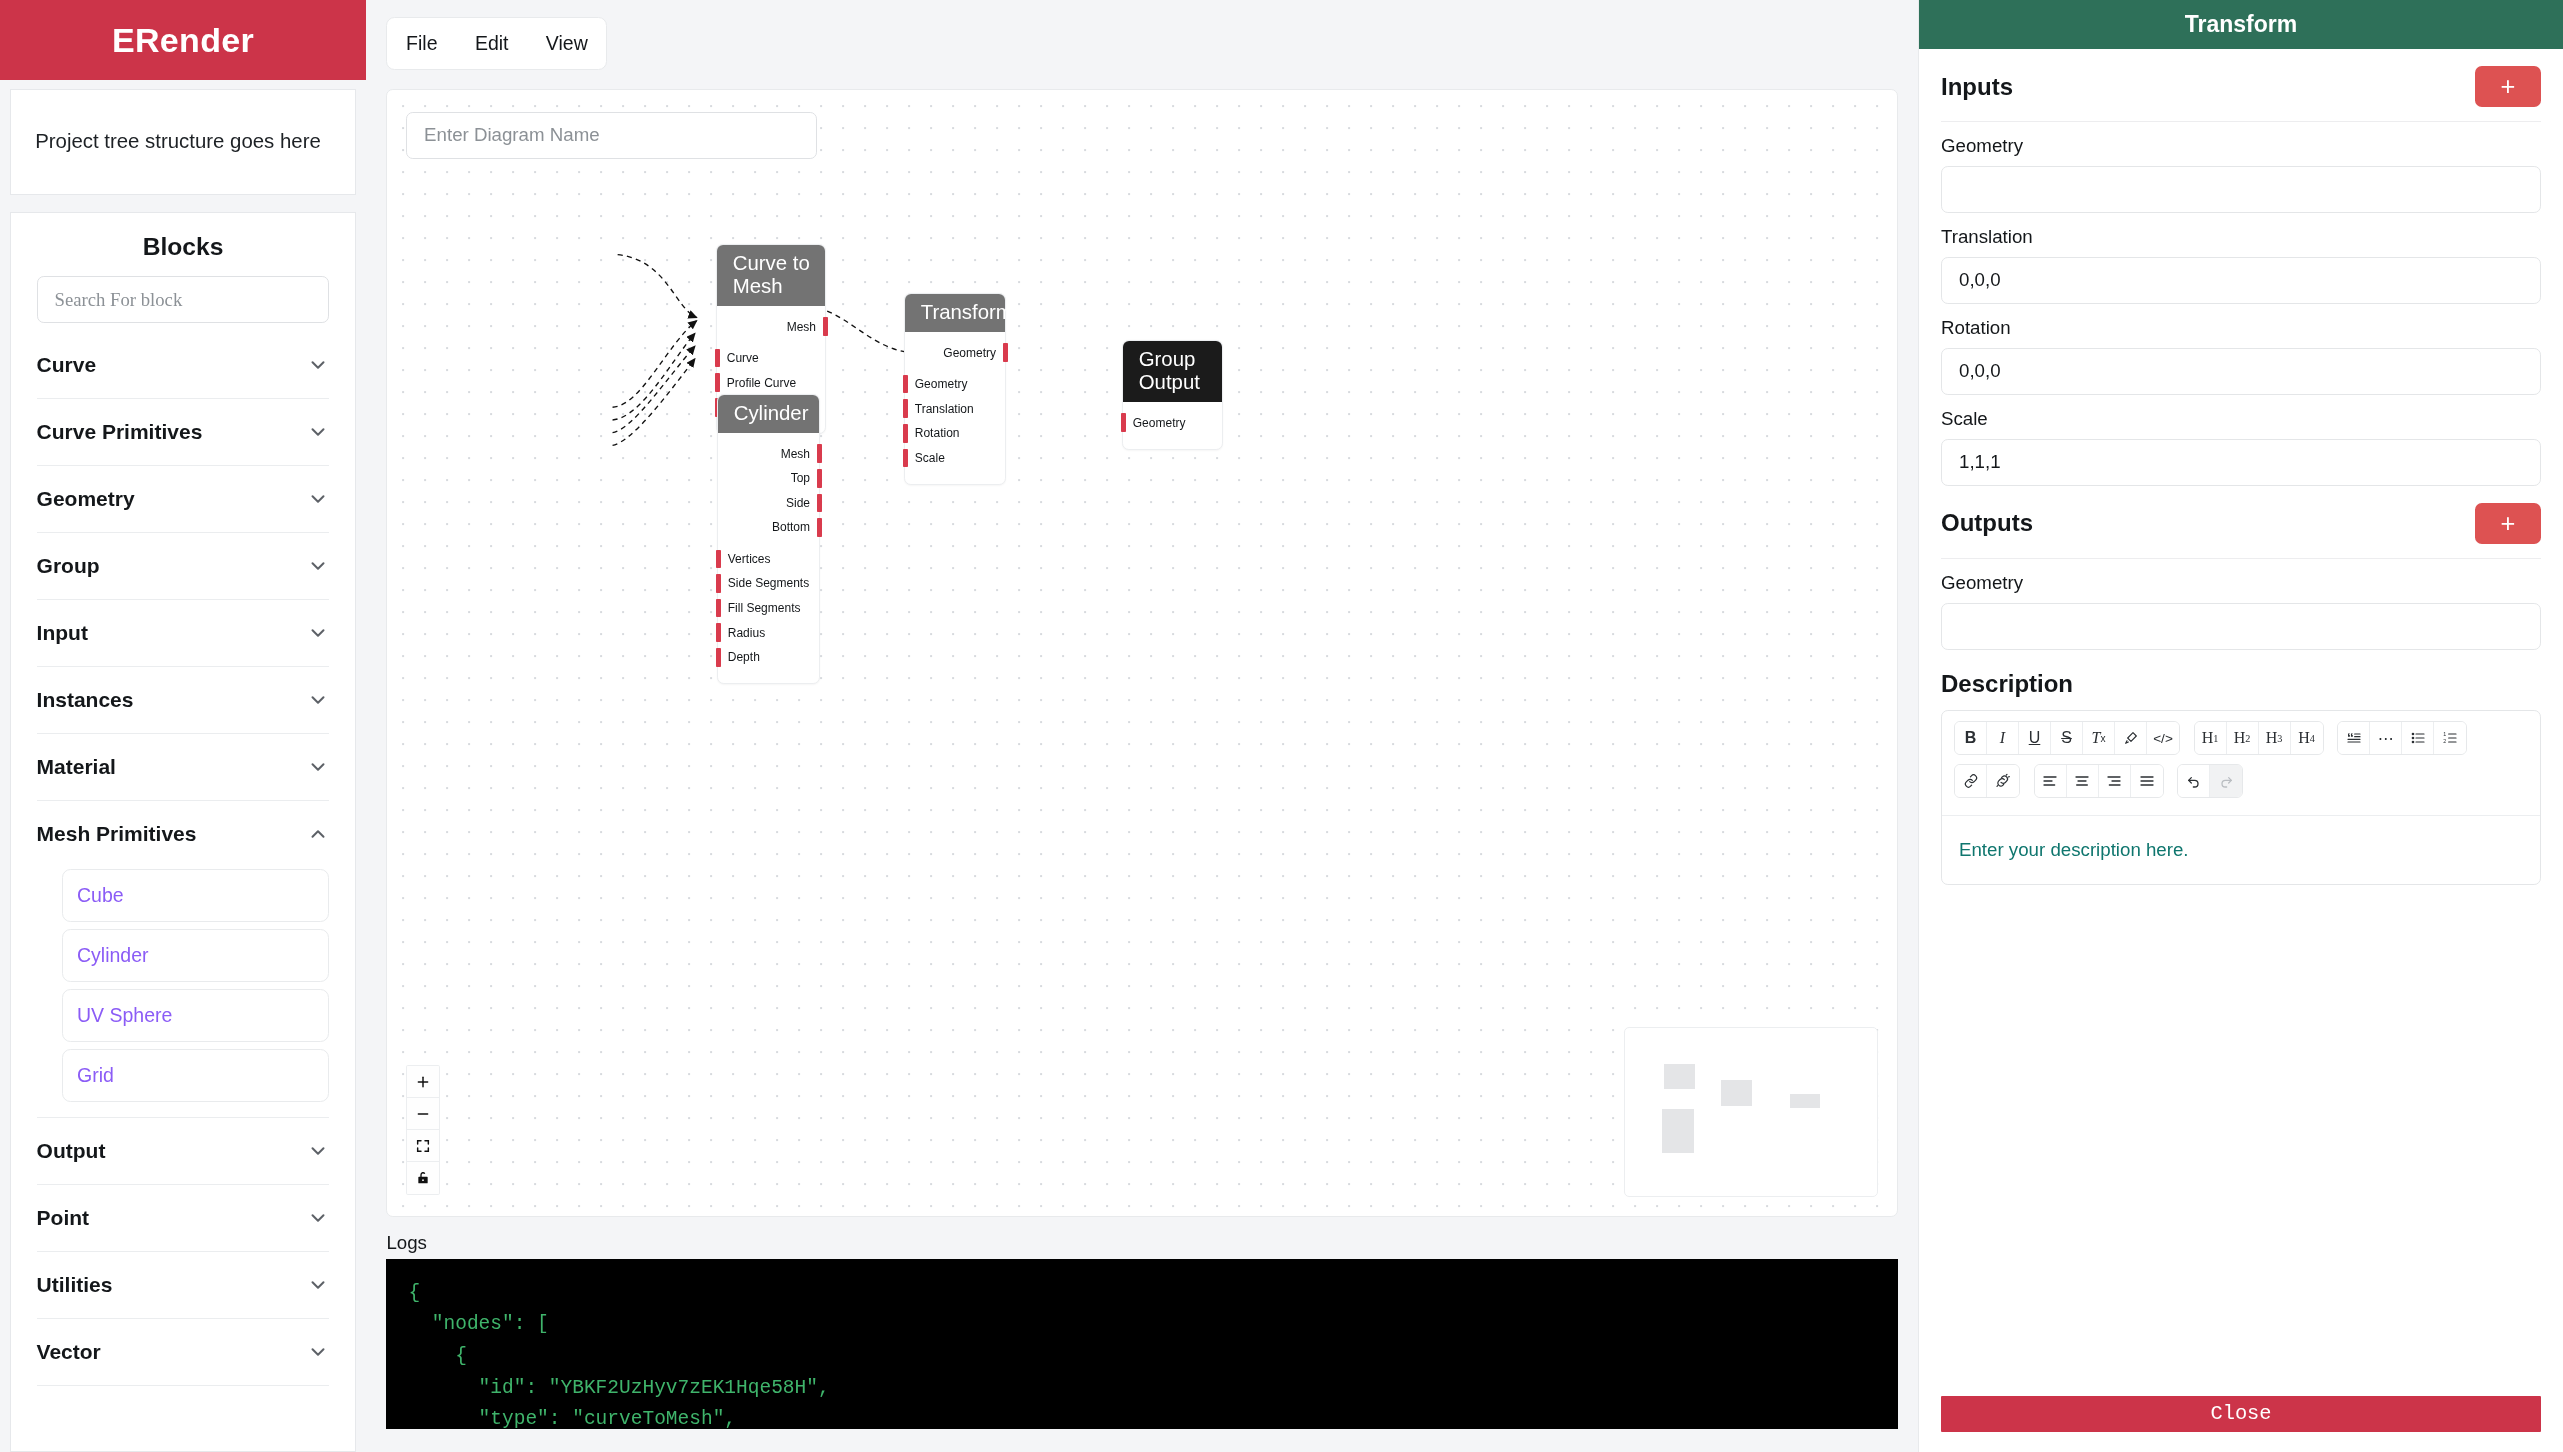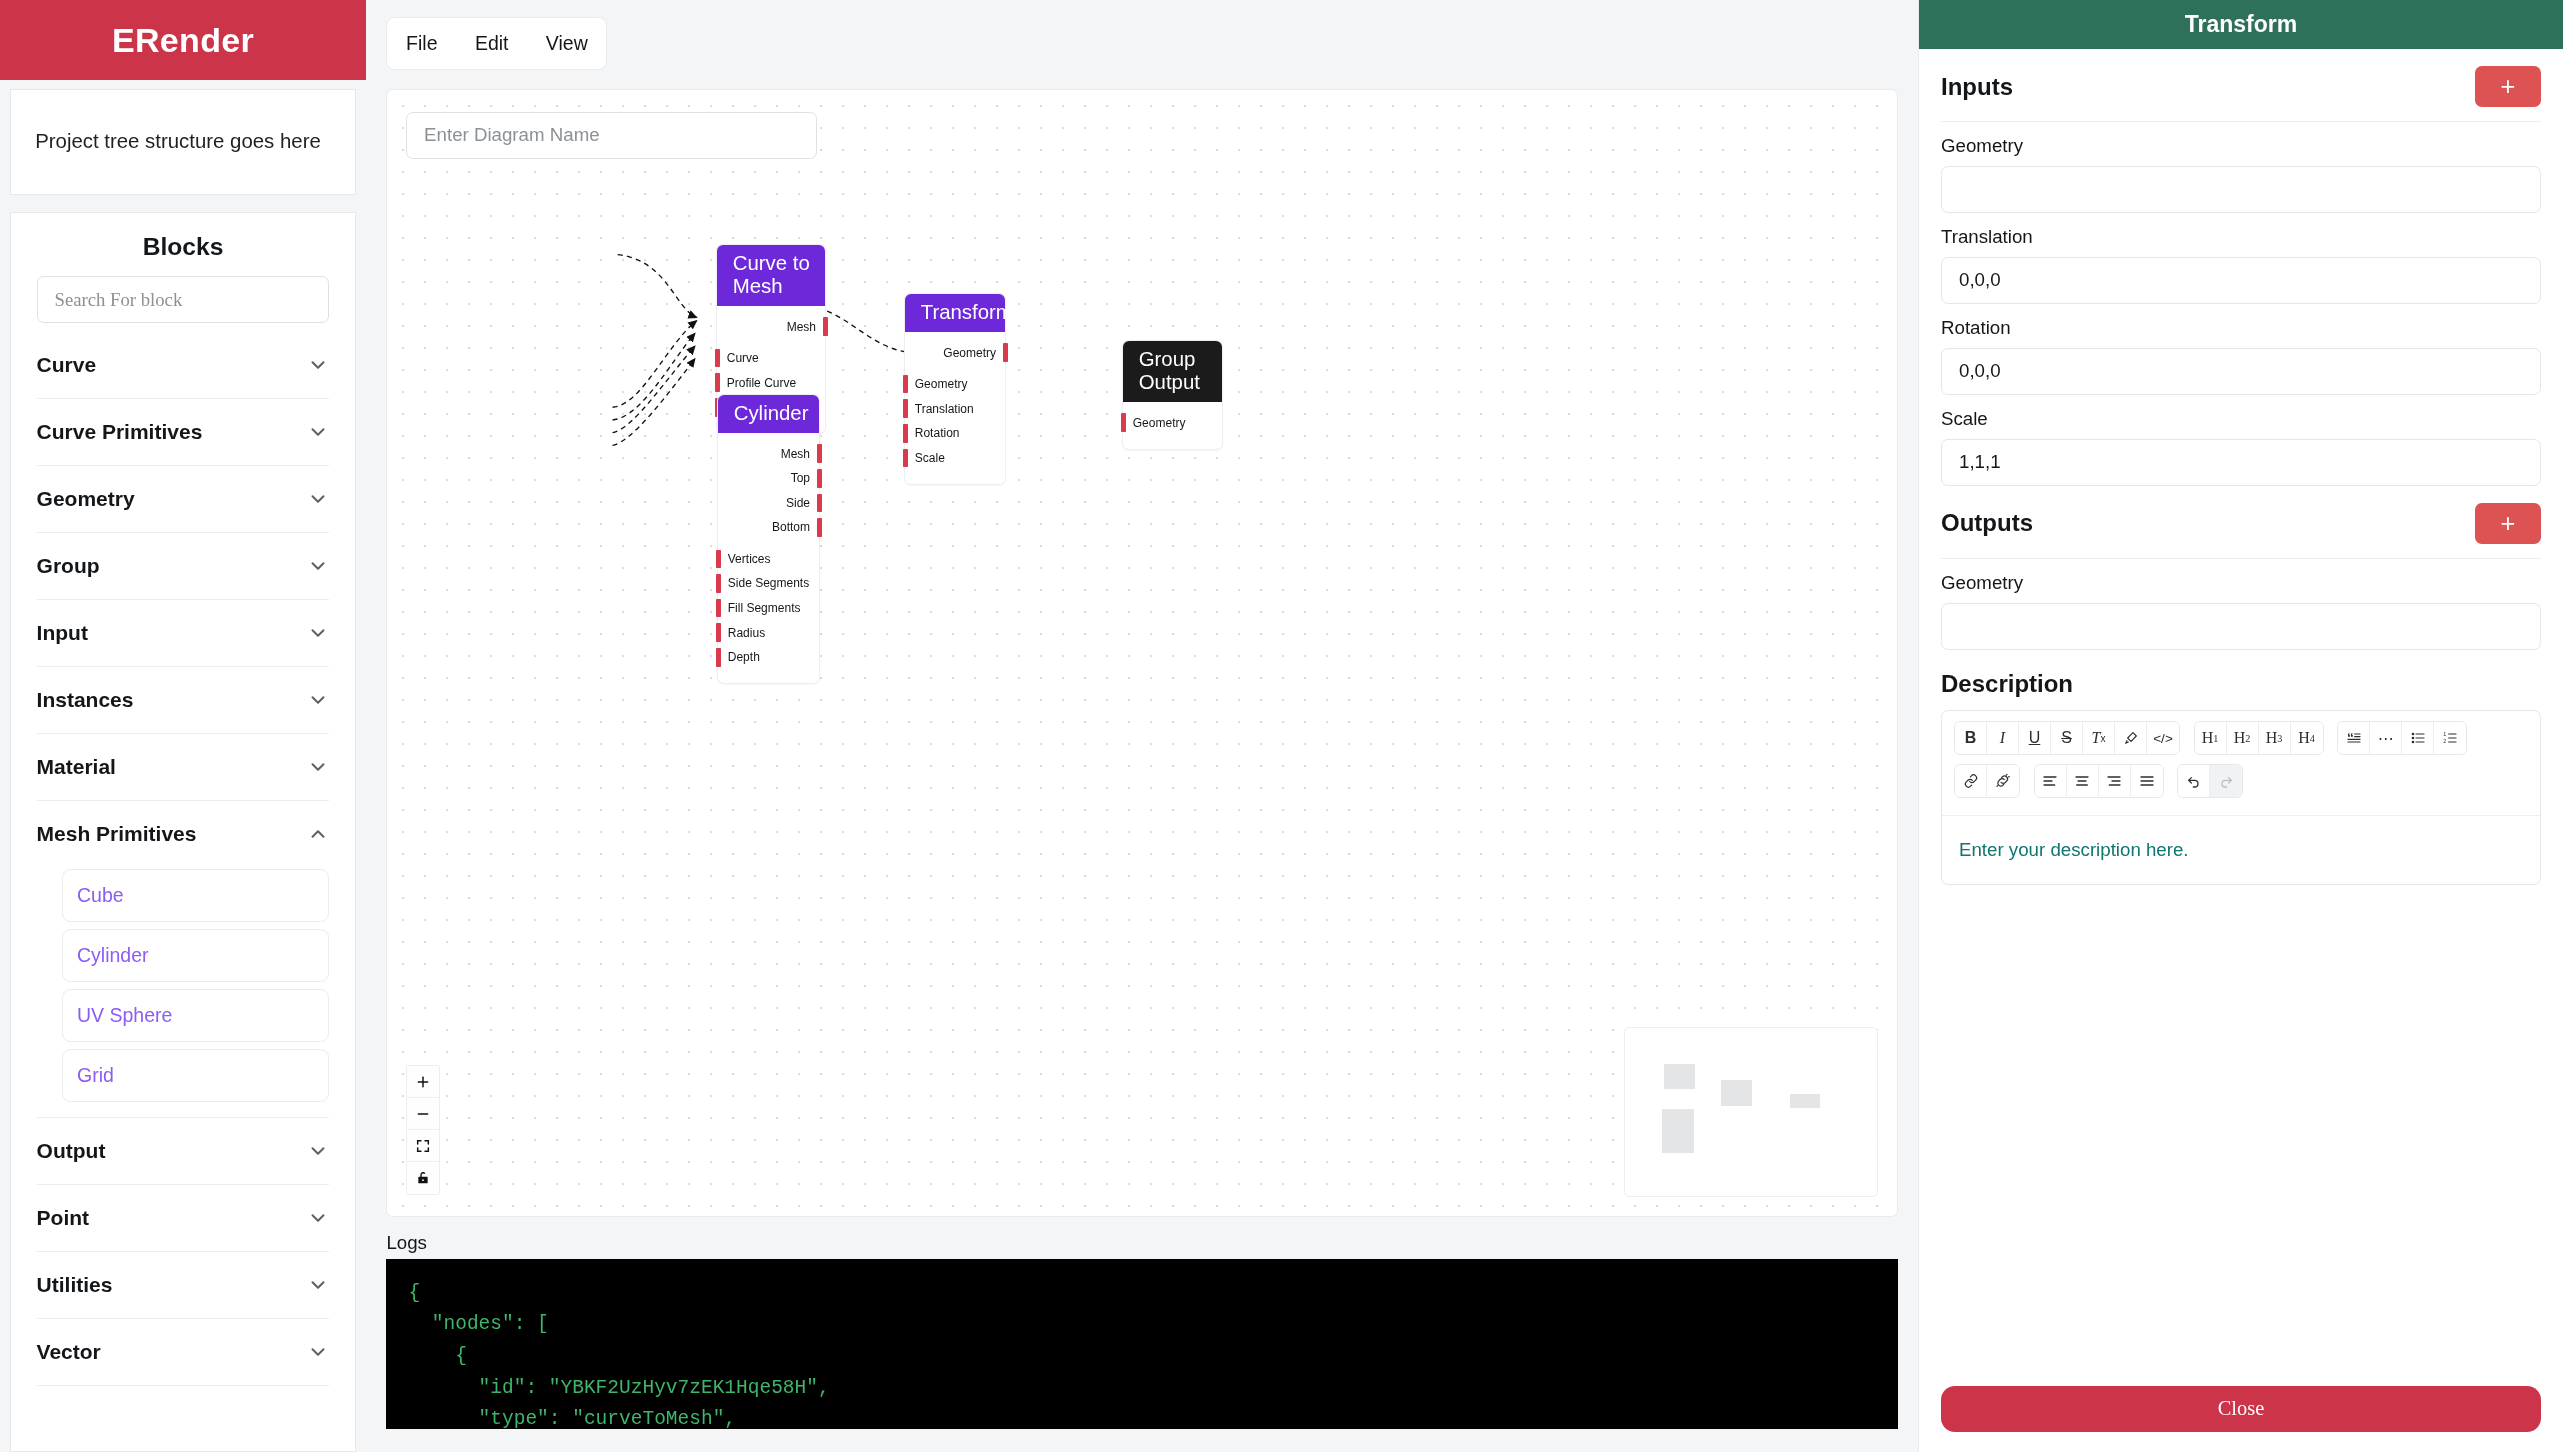--- a/index.html
+++ b/index.html
@@ -84,21 +84,21 @@
     font-family: "Liberation Sans", sans-serif;
   }
   .diagram-name::placeholder { color: #8c9196; }
 
   
   .node {
     position: absolute; background: #fff; border: 0.8px solid #eceef0;
     border-radius: 6.8px; box-shadow: 0 0.8px 1.7px rgba(0,0,0,.04);
   }
   .node-head {
-    background: #6d28d9; color: #fff; font-size: 20.4px;
+    background: #737373; color: #fff; font-size: 20.4px;
     padding: 7.6px 0 7.6px 15.3px; border-radius: 6px 6px 0 0;
   }
   .node-head.dark { background: #1b1b1b; }
   .node-body { padding: 8.5px 0 13.6px; }
   .port-row { display: flex; align-items: center; height: 24.6px; font-size: 12px; color: #14171a; }
   .port-row.out { justify-content: flex-end; padding-right: 0; }
   .port-row.in  { justify-content: flex-start; padding-left: 0; }
   .port-bar { width: 5.1px; height: 18.7px; background: #d93b4d; border-radius: 0.8px; flex: 0 0 5.1px; }
   .port-row.out .port-bar { margin-left: 6.8px; margin-right: -2.5px; }
   .port-row.in .port-bar { margin-right: 6.8px; margin-left: -2.5px; }
@@ -174,23 +174,23 @@
   }
   .tb-btn:last-child { border-right: none; }
   .tb-btn.disabled { background: #f1f2f3; color: #b9bdc1; }
   .tb-btn svg { width: 16px; height: 16px; }
   .tb-sub { font-size: 10.2px; vertical-align: sub; }
   .editor-area {
     border-top: 0.8px solid #eceef0; padding: 23px 17px; min-height: 66px;
     font-size: 18.7px; color: #0f766e;
   }
   .close-btn {
-    margin: 22px 22px 0; height: 46px; background: #cc3449; color: #fff;
-    border: none; border-radius: 14px; font-size: 20.4px; cursor: pointer;
-    font-family: Liberation Serif, serif;
+    margin: 22px 22px 0; height: 36px; background: #cc3449; color: #fff;
+    border: none; border-radius: 1px; font-size: 20.4px; cursor: pointer;
+    font-family: Liberation Mono, monospace;
   }
   .edges { position: absolute; inset: 0; pointer-events: none; }
 </style>
 </head>
 <body>
 
 <div class="app">
 
   <aside class="sidebar">
     <div class="brand">ERender</div>

